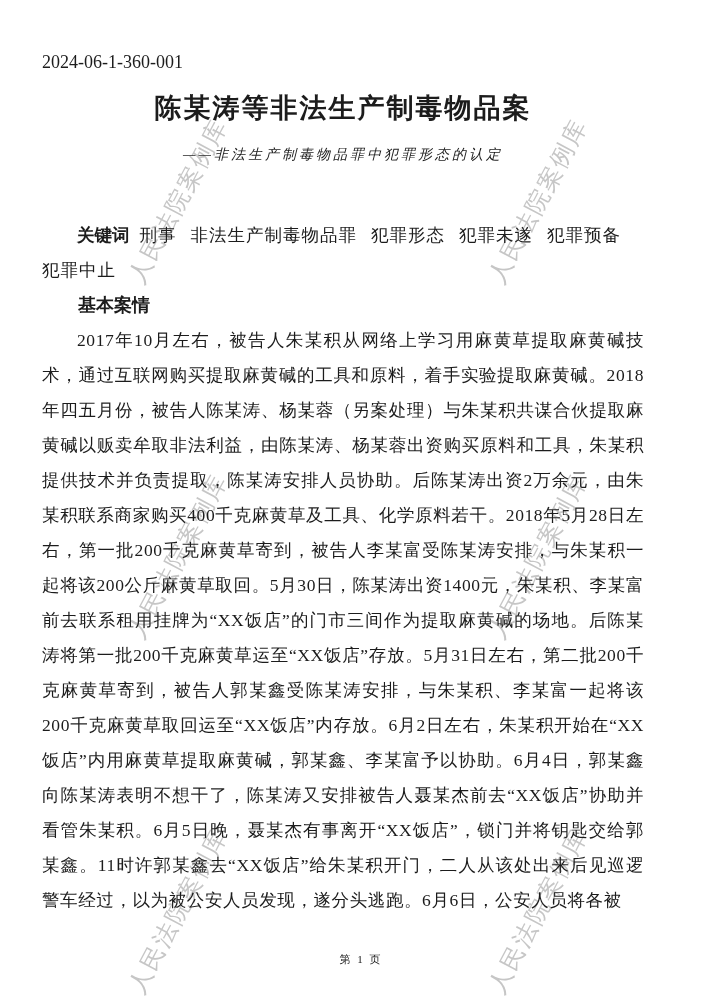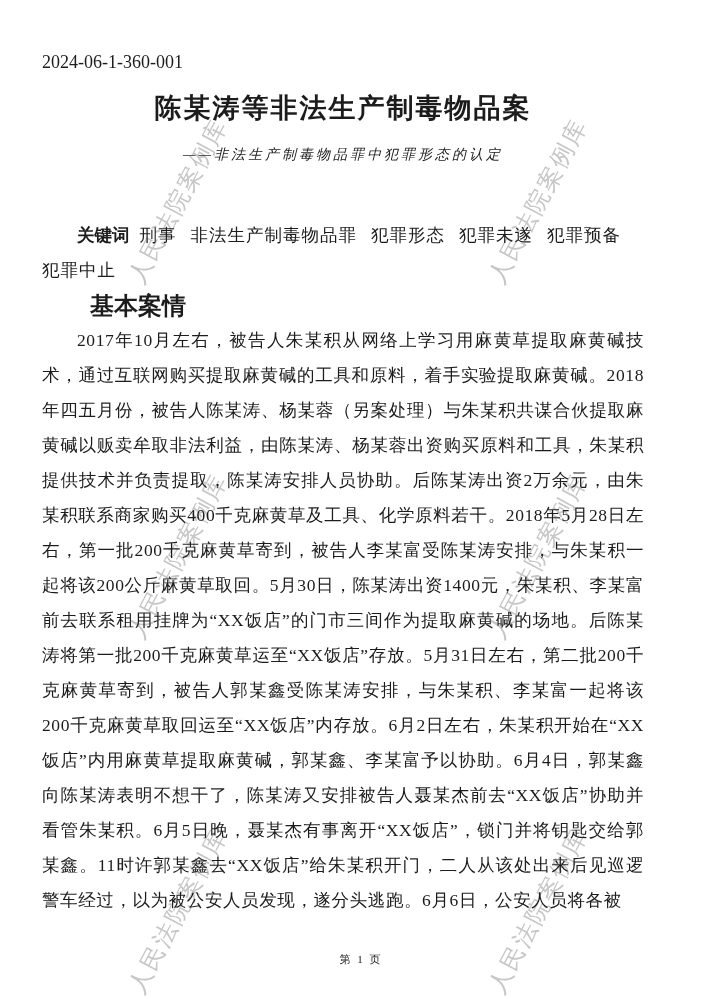--- a/index.html
+++ b/index.html
@@ -41,21 +41,21 @@
   .kw-label {
     font-family: "Liberation Sans", "DejaVu Sans", sans-serif;
     font-weight: bold;
     margin-right: 10px;
   }
   .kw-item { margin-right: 14px; letter-spacing: 1px; }
 
   .section-heading {
     font-family: "Liberation Sans", "DejaVu Sans", sans-serif;
     font-weight: bold;
-    font-size: 24px;
+    font-size: 18px;
     line-height: 35px;
     text-indent: 2em;
     margin-top: 0;
   }
 
   .body-para {
     font-size: 17.5px;
     line-height: 35px;
     letter-spacing: 0.6px;
     text-align: justify;

